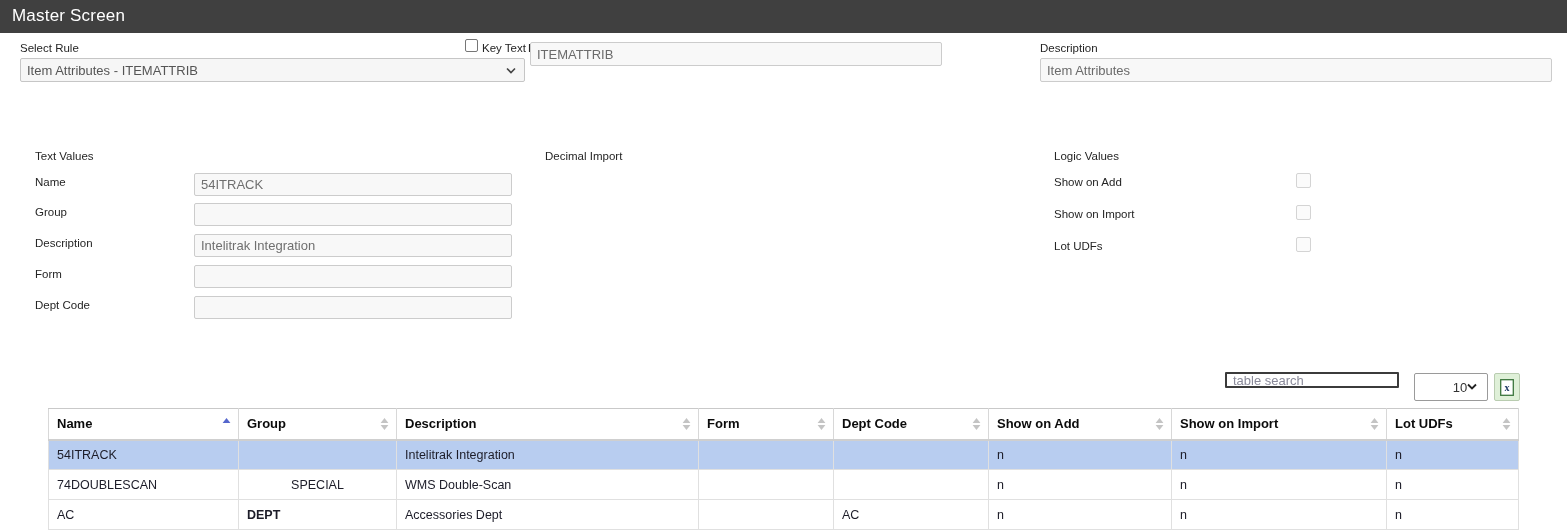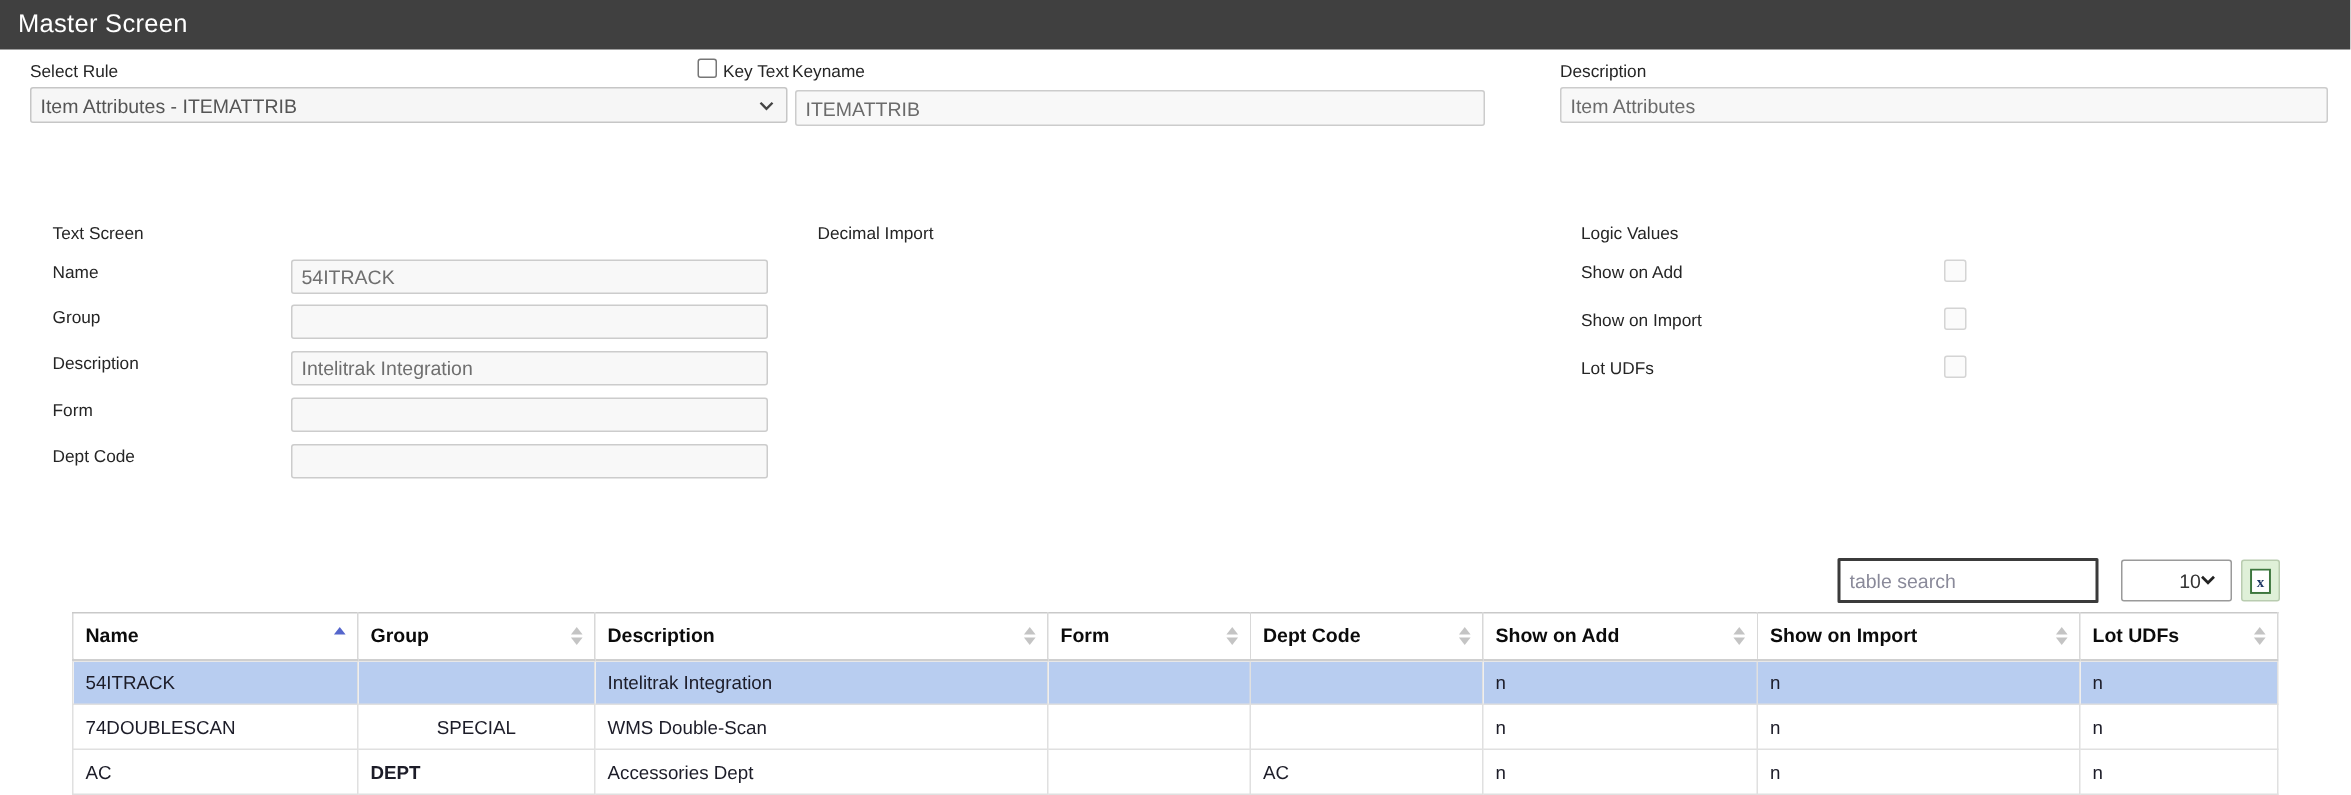--- a/index.html
+++ b/index.html
@@ -47,21 +47,21 @@
 
   input.txt {
     position: absolute; height: 24px;
     font-family: "Liberation Sans", sans-serif;
     font-size: 13px; color: #6b6b6b;
     background: #f8f8f8;
     border: 1px solid #cccccc;
     border-radius: 2px;
     padding: 0 6px;
   }
-  #keyname-input   { left: 530px; top: 60px; width: 460px; }
+  #keyname-input   { left: 530px; top: 42px; width: 412px; }
   #desc-input      { left: 1040px; top: 58px; width: 512px; }
 
   .chk {
     position: absolute;
     width: 13px; height: 13px;
     background: #ffffff;
     border: 1px solid #767676;
     border-radius: 2px;
   }
   #keyfirst-chk { left: 465px; top: 39px; }
@@ -93,21 +93,21 @@
   .logic-chk {
     position: absolute; left: 1296px;
     width: 15px; height: 15px;
     background: #fbfbfb;
     border: 1px solid #d4d4d4;
     border-radius: 2px;
   }
 
   
   #table-search {
-    position: absolute; left: 1225px; top: 372px; width: 174px; height: 30px;
+    position: absolute; left: 1225px; top: 372px; width: 174px; height: 16px;
     font-family: "Liberation Sans", sans-serif;
     font-size: 13px; color: #0369a1;
     background: #ffffff;
     border: 2px solid #3b3b3b;
     border-radius: 1px;
     padding: 0 6px;
   }
   #table-search::placeholder { color: #8a8a9a; }
   select.pagelen {
     position: absolute; left: 1414px; top: 373px; width: 74px; height: 28px;
@@ -184,21 +184,21 @@
 
   <div class="chk" id="keyfirst-chk"></div>
   <div class="lbl" id="keyfirst-lbl">Key Text</div>
 
   <div class="lbl" id="keyname-lbl">Keyname</div>
   <input class="txt" id="keyname-input" value="ITEMATTRIB" style="">
 
   <div class="lbl" id="desc-lbl">Description</div>
   <input class="txt" id="desc-input" value="Item Attributes" style="">
 
-  <div class="grouptitle" id="text-values-title">Text Screen</div>
+  <div class="grouptitle" id="text-values-title">Text Values</div>
   <div class="grouptitle" id="decimal-values-title">Decimal Import</div>
   <div class="grouptitle" id="logic-values-title">Logic Values</div>
 
   <div id="text-values-area">
       <div class="rowlabel" style="left: 35px; top: 176px;">Name</div>
       <input class="midtxt" value="54ITRACK" style="top: 173px;">
       <div class="rowlabel" style="left: 35px; top: 206px;">Group</div>
       <input class="midtxt" style="top: 203px;">
       <div class="rowlabel" style="left: 35px; top: 237px;">Description</div>
       <input class="midtxt" value="Intelitrak Integration" style="top: 234px;">

